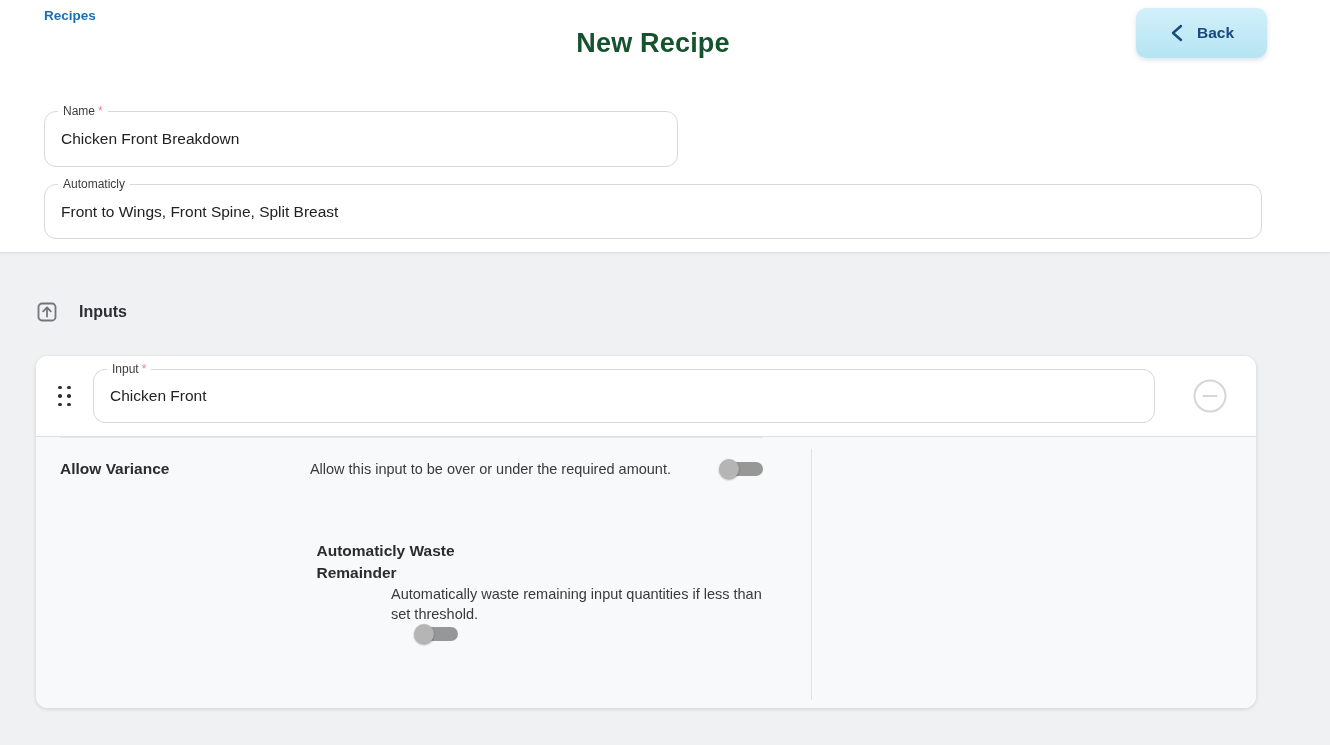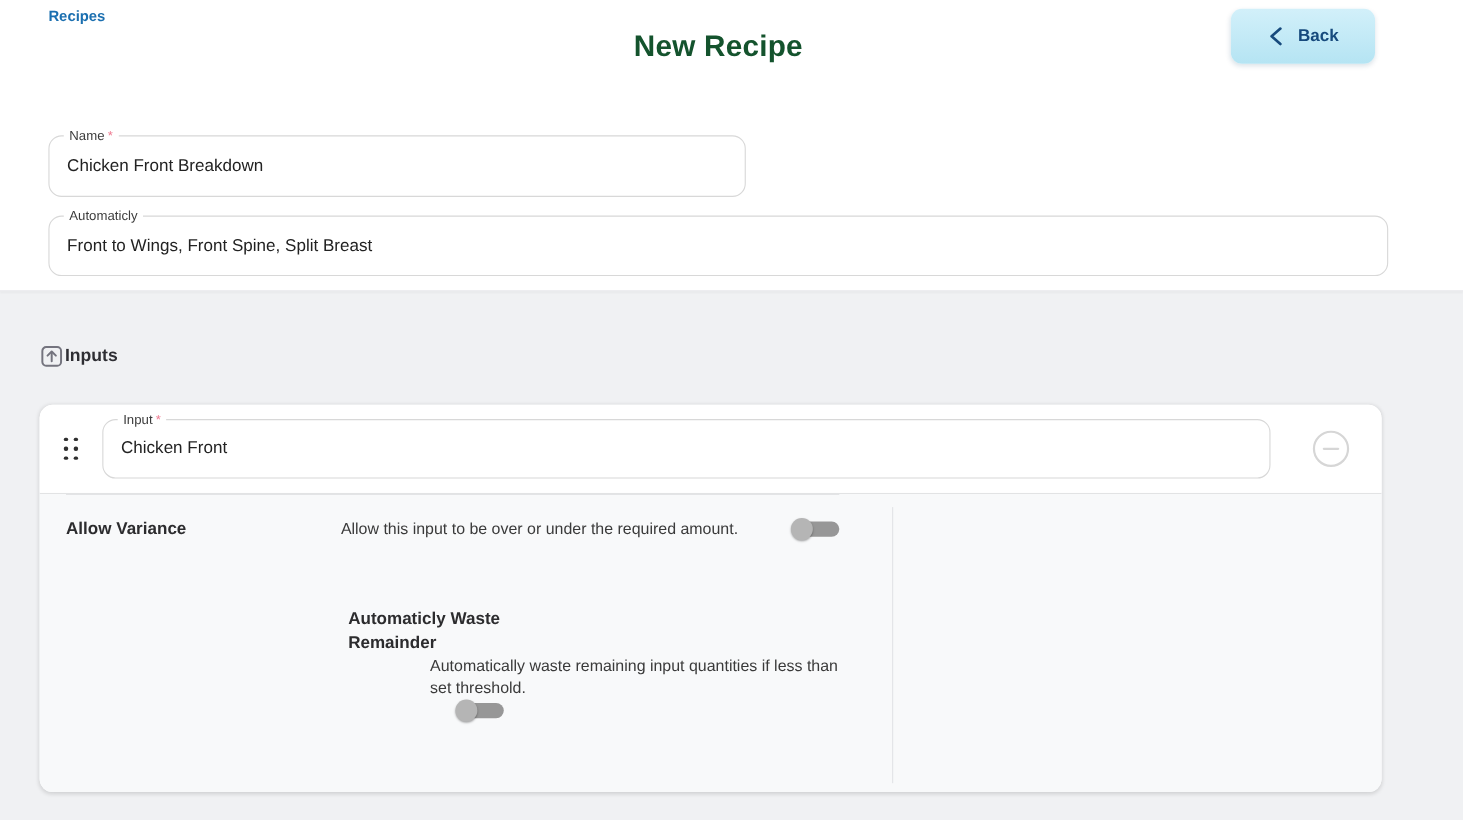--- a/index.html
+++ b/index.html
@@ -19,32 +19,32 @@
     box-shadow:0 1px 2px rgba(0,0,0,0.04);
   }
   .breadcrumb {
     font-size:13.5px; font-weight:600; color:#1b6fb0;
     margin-bottom:5px; cursor:pointer; display:inline-block;
   }
   .page-title {
     font-size:27px; font-weight:800; color:#14532d; letter-spacing:0.2px;text-align:center;
   }
   .back-btn {
-    position:absolute; top:8px; right:80px;
+    position:absolute; top:8px; right:63px;
     width:131px; height:50px;
     border:none; border-radius:10px;
     background:linear-gradient(180deg,#d2f0fa 0%,#b5e4f3 100%);
     box-shadow:0 2px 5px rgba(0,60,100,0.15);
     display:flex; align-items:center; justify-content:center; gap:12px;
     cursor:pointer;
     font-family:"Liberation Sans", sans-serif;
   }
   .back-btn span { font-size:15.5px; font-weight:700; color:#174a7d; }
 
-  .fields-row { display:flex; gap:18px; margin-top:65px; }
+  .fields-row { display:flex; gap:18px; margin-top:52px; }
   .field {
     position:relative; background:#fff;
     border:1px solid #d8d8d8; border-radius:12px;
   }
   .field > label {
     position:absolute; top:-8px; left:13px;
     background:#fff; padding:0 5px;
     font-size:12px; font-weight:500; color:#3c3c3c;
     white-space:nowrap; line-height:15px;
   }
@@ -60,21 +60,21 @@
     width:100%; height:100%; border:none; outline:none; background:transparent;
     padding:0 40px 0 16px; font-size:15px; color:#111; border-radius:12px;
     appearance:none; -webkit-appearance:none; cursor:pointer;
     font-family:"Liberation Sans", sans-serif;
   }
   .select-chevron { position:absolute; right:12px; top:50%; transform:translateY(-50%); pointer-events:none; }
   .description-field { margin-top:17px; height:55px; width:100%; }
 
   
   .main { padding:48px 0 0 36px; }
-  .section-header { display:flex; align-items:center; gap:1px; }
+  .section-header { display:flex; align-items:center; gap:21px; }
   .section-header h2 { font-size:16px; font-weight:700; color:#2e2e33; }
 
   .input-card {
     width:1220px; margin-top:33px;
     border-radius:12px;
     background:#fff;
     box-shadow:0 1px 4px rgba(0,0,0,0.14);
   }
   .input-row {
     display:flex; align-items:center;

